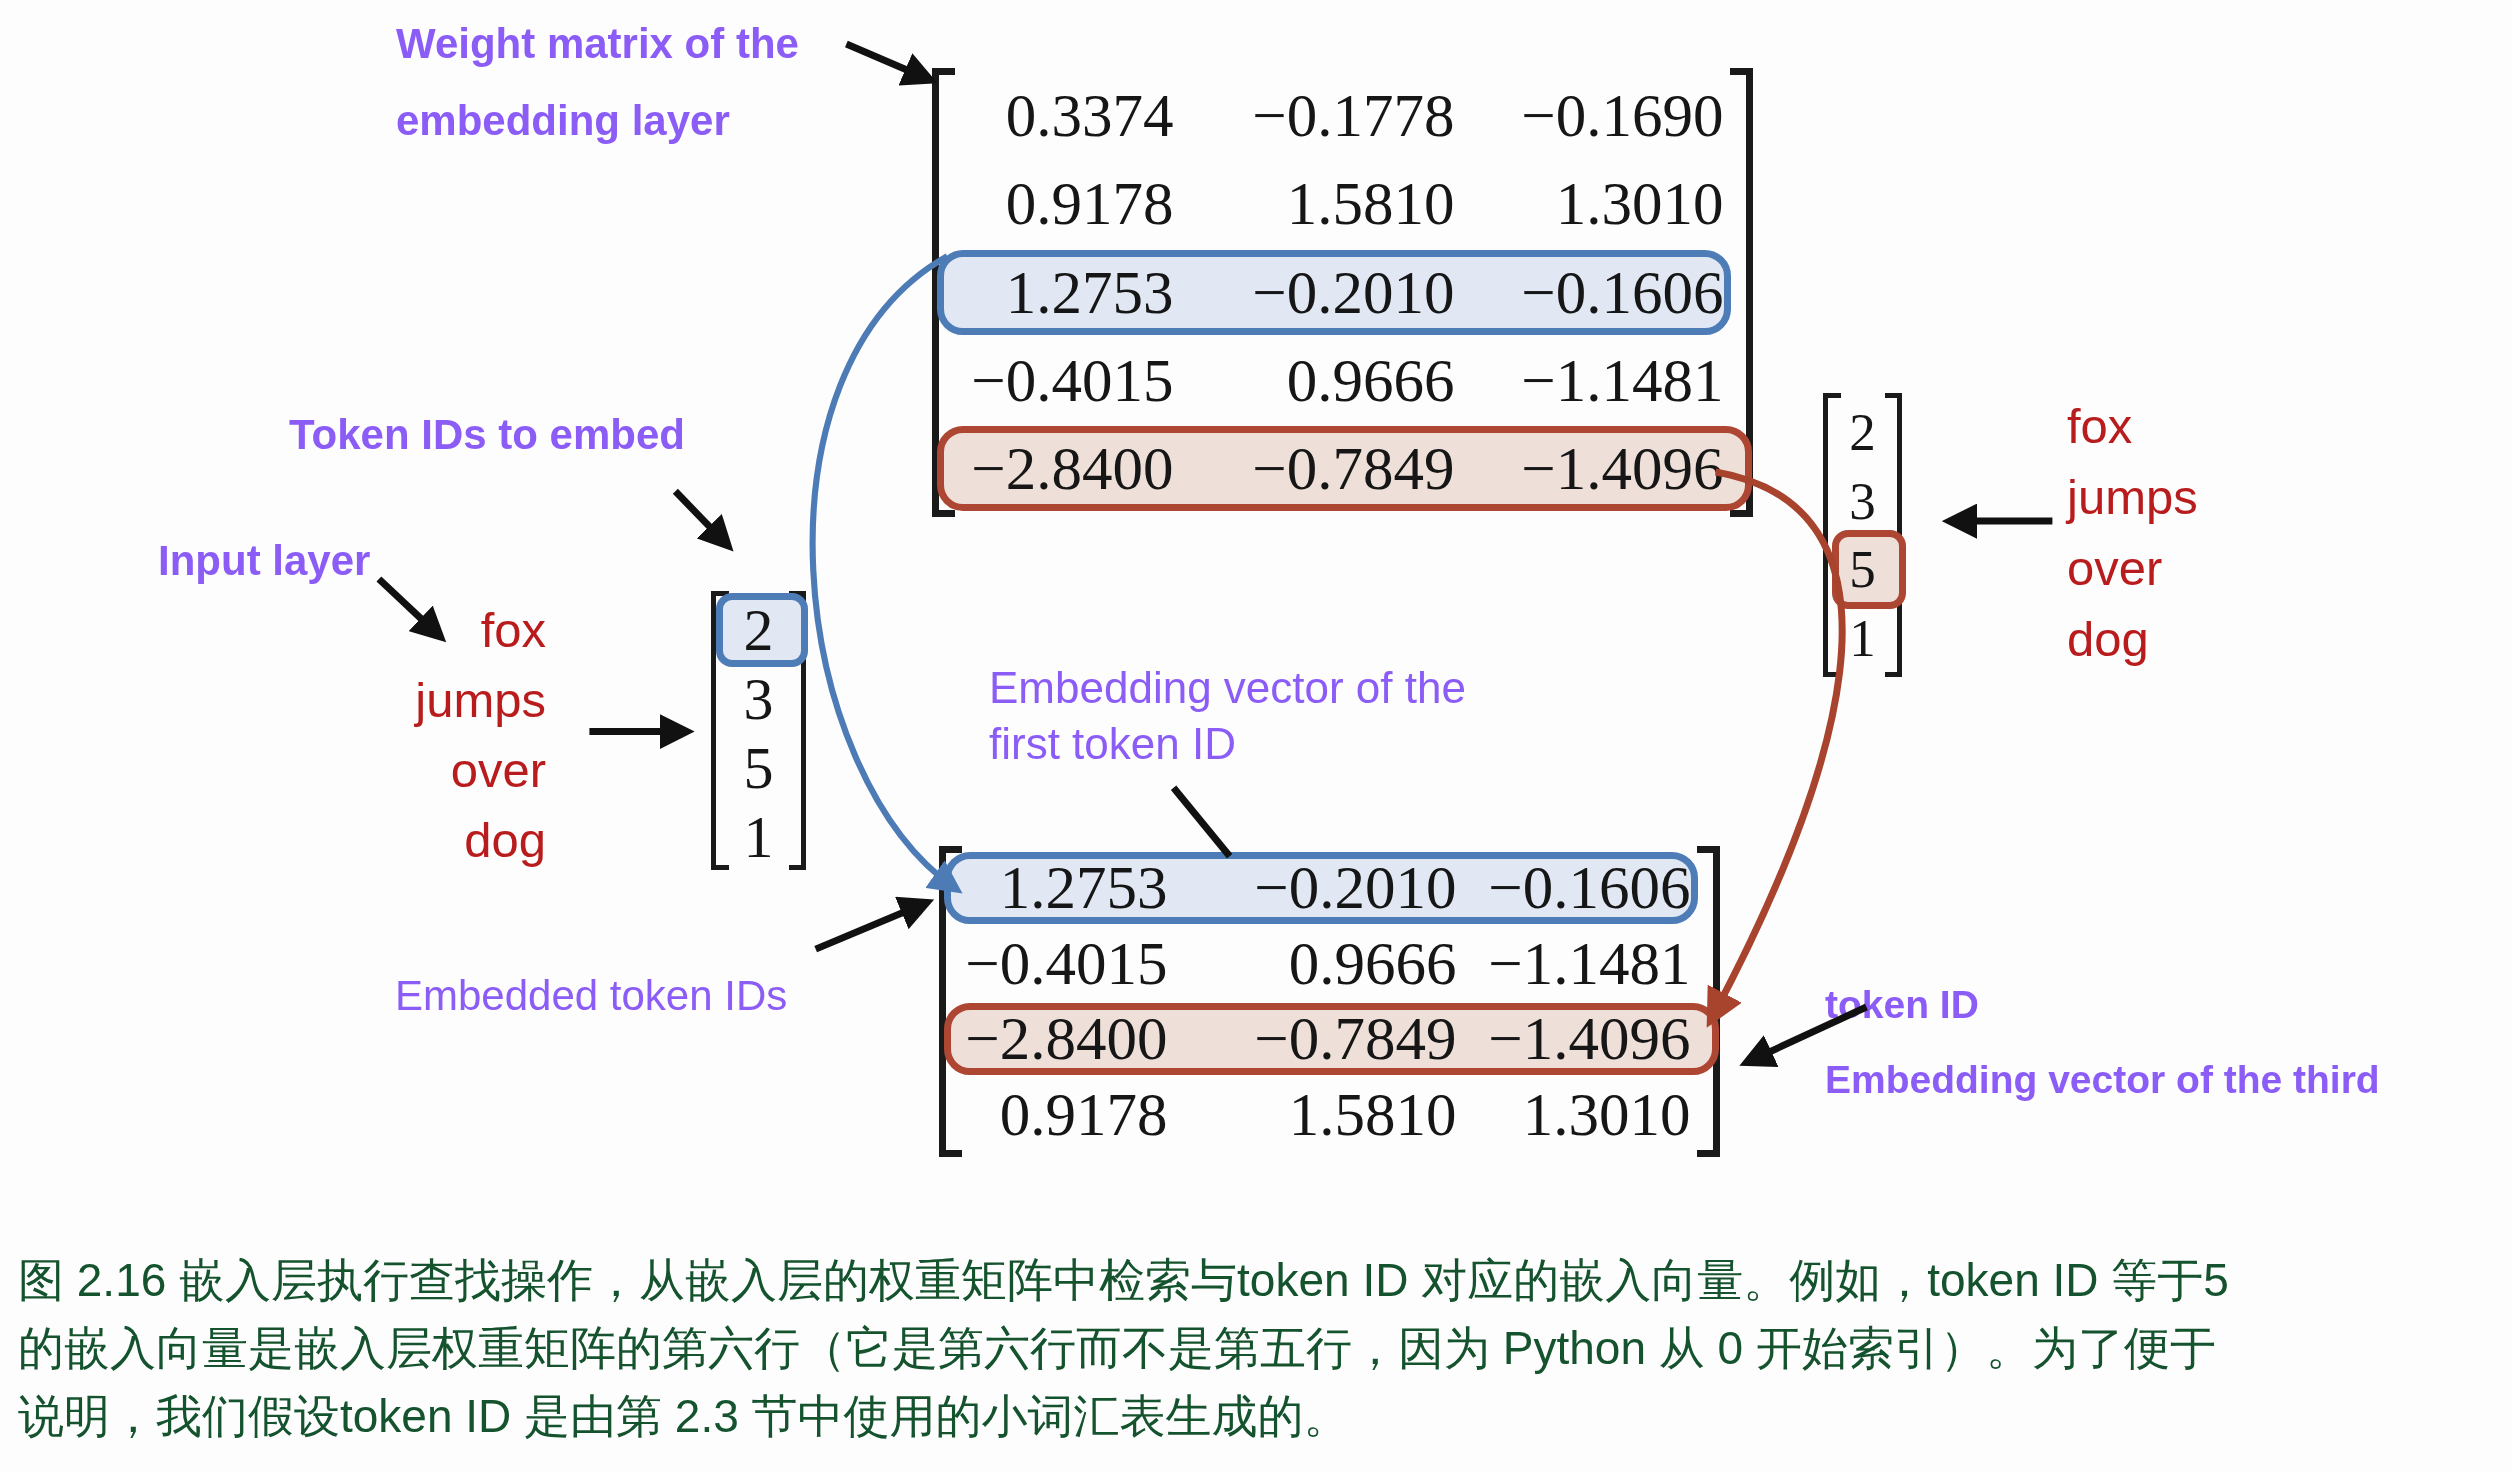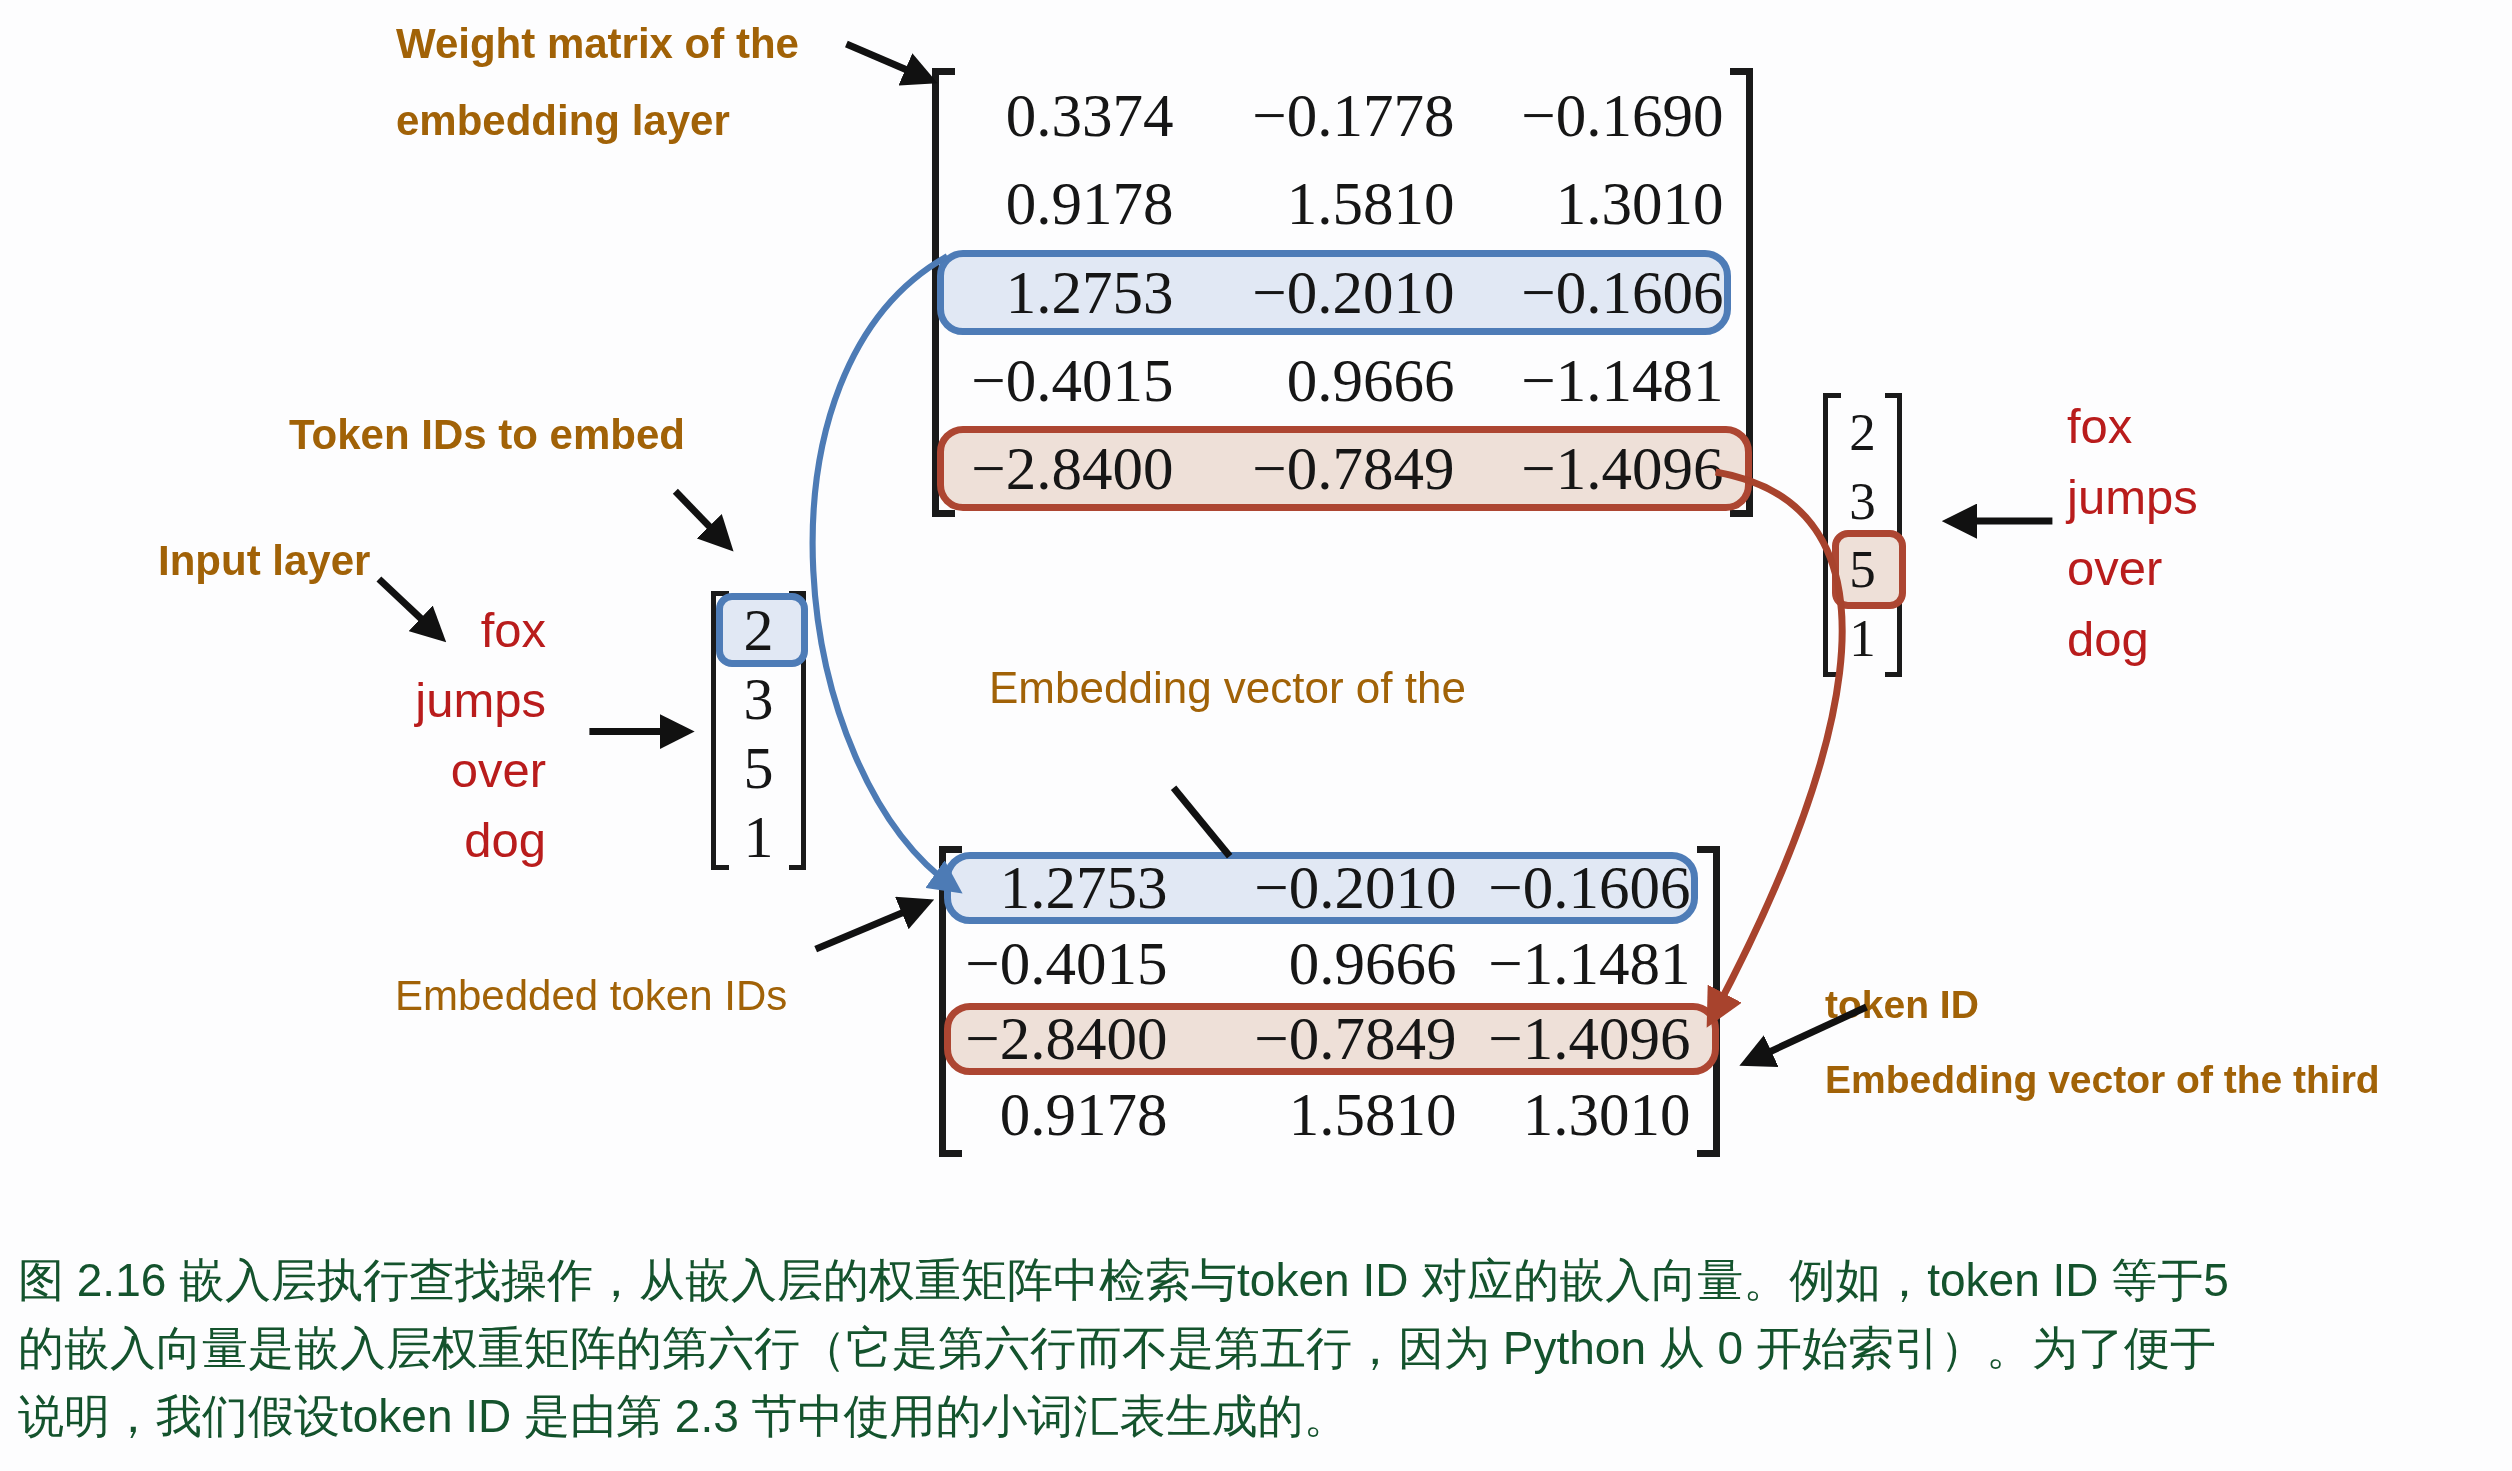--- a/index.html
+++ b/index.html
@@ -4,21 +4,21 @@
 <style>
   html,body{margin:0;padding:0}
   body{
     width:2512px;height:1472px;position:relative;overflow:hidden;
     background:#fdfdfe;font-family:"Liberation Sans",sans-serif;color:#111;
   }
   .stage{position:absolute;inset:0}
   .overlay{position:absolute;left:0;top:0;width:2512px;height:1472px;pointer-events:none;z-index:5}
 
   
-  .lbl{position:absolute;z-index:3;color:#a16207;white-space:nowrap}
+  .lbl{position:absolute;z-index:3;color:#8b5cf6;white-space:nowrap}
   .lbl .ln{display:block}
 
   #lbl-weight{left:396px;top:5.3px;font-size:42px;font-weight:bold;line-height:77px}
   #lbl-token-ids{left:289px;top:411px;font-size:42px;font-weight:bold}
   #lbl-input{left:158px;top:537px;font-size:42px;font-weight:bold}
   #lbl-emb-first{left:989px;top:660px;font-size:44px;font-weight:normal;line-height:56px}
   #lbl-embedded{left:395px;top:972px;font-size:42px;font-weight:normal}
   #lbl-emb-third{left:1825px;top:967px;font-size:39px;font-weight:bold;line-height:75px}
 
   
@@ -103,20 +103,21 @@
   </svg>
 
   <div class="lbl" id="lbl-weight">
     <span class="ln">Weight matrix of the</span>
     <span class="ln">embedding layer</span>
   </div>
   <div class="lbl" id="lbl-token-ids">Token IDs to embed</div>
   <div class="lbl" id="lbl-input">Input layer</div>
   <div class="lbl" id="lbl-emb-first">
     <span class="ln">Embedding vector of the</span>
+    <span class="ln">first token ID</span>
   </div>
   <div class="lbl" id="lbl-embedded">Embedded token IDs</div>
   <div class="lbl" id="lbl-emb-third">
     <span class="ln">token ID</span>
     <span class="ln">Embedding vector of the third</span>
   </div>
 
   <div class="words" id="words-left">
     <span class="wd">fox</span>
     <span class="wd">jumps</span>

